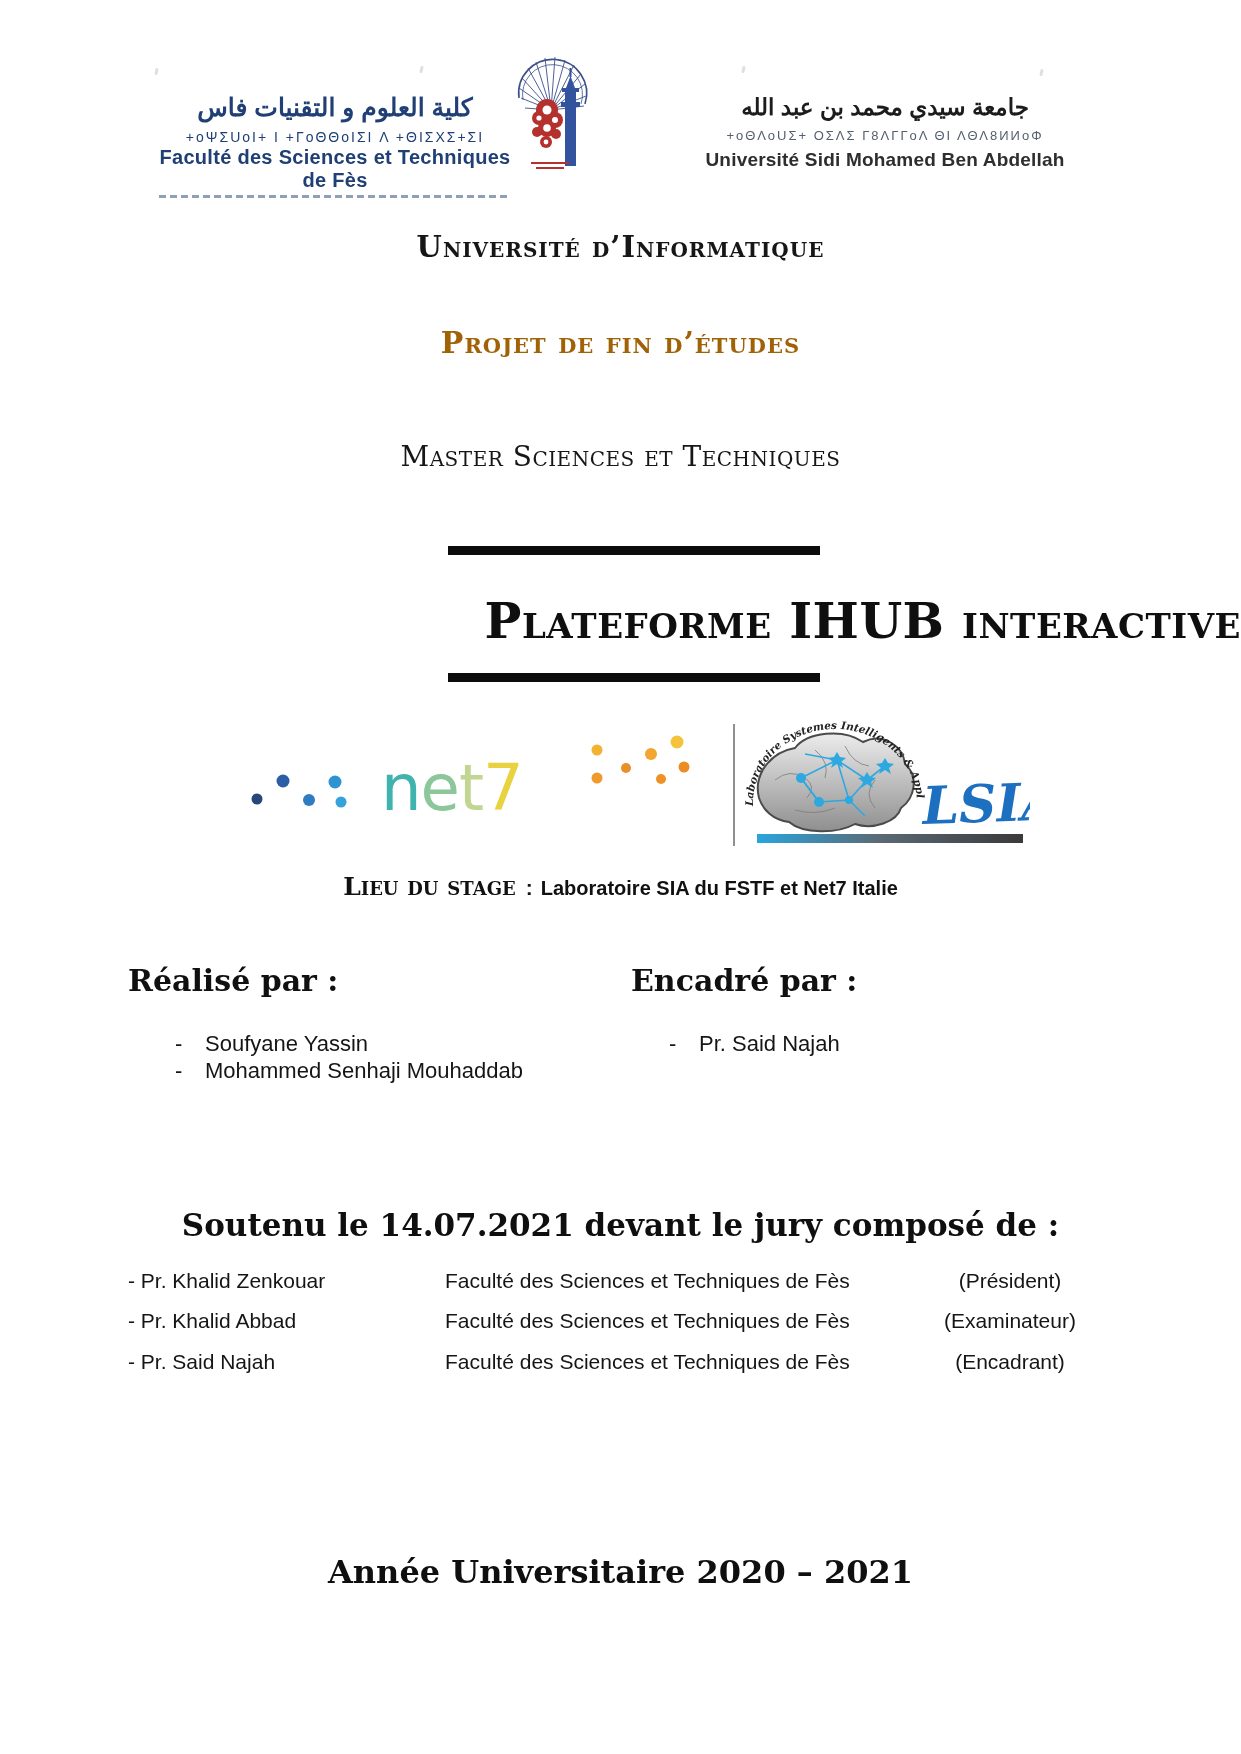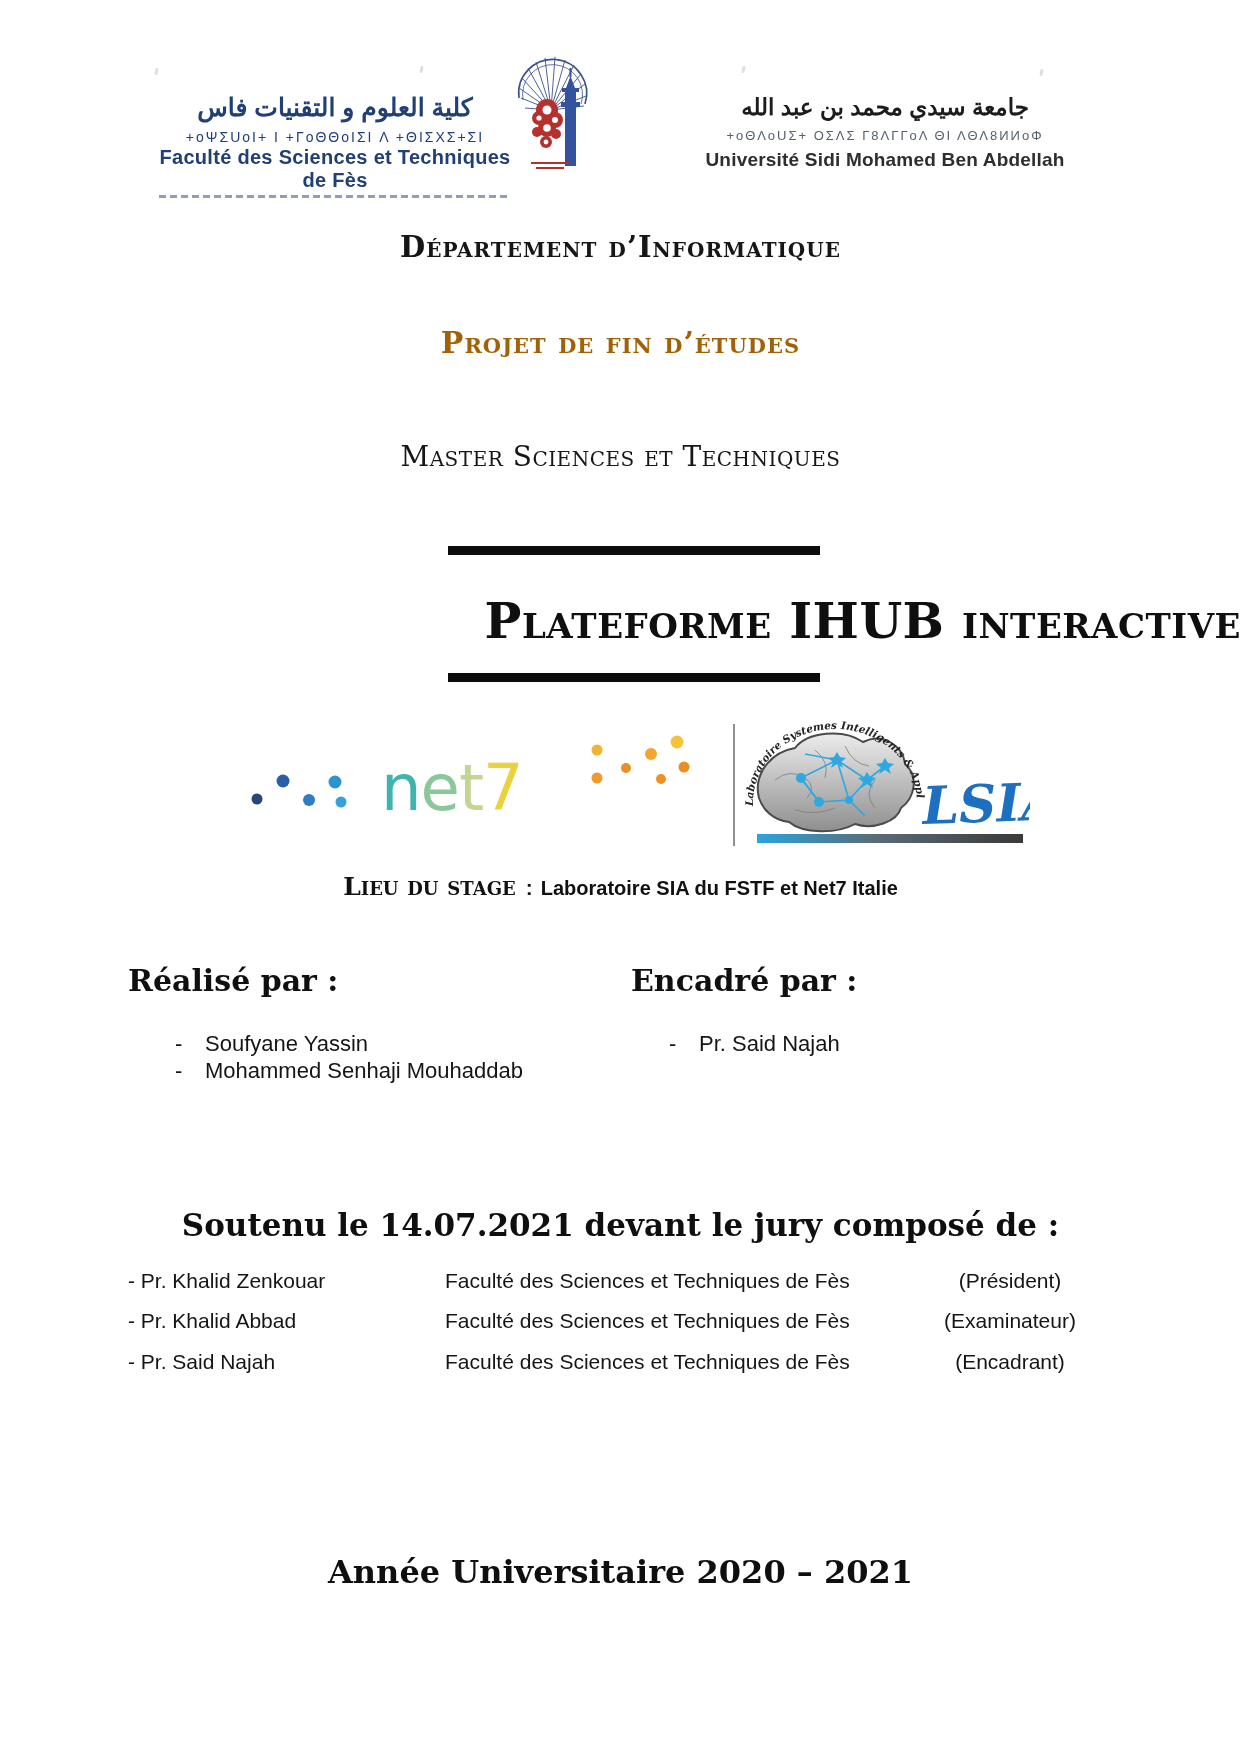--- a/index.html
+++ b/index.html
@@ -125,21 +125,21 @@
       <rect x="27" y="113" width="28" height="2" fill="#b5312e"></rect>
     </svg>
   </div>
 
   <div class="abs hdr-right">
     <div class="ar-r">جامعة سيدي محمد بن عبد الله</div>
     <div class="tif-r">+oΘΛoUΣ+  ΟΣΛΣ  Γ8ΛΓΓoΛ  ΘΙ  ΛΘΛ8ИИoΦ</div>
     <div class="fr-r">Université Sidi Mohamed Ben Abdellah</div>
   </div>
 
-  <div class="abs ctr serif sc dept">Département d’Informatique</div>
+  <div class="abs ctr serif sc dept">Université d’Informatique</div>
   <div class="abs ctr serif sc project">Projet de fin d’études</div>
   <div class="abs ctr serif sc master" style="top:440px;">Master Sciences et Techniques</div>
 
   <div class="abs rule" style="top:546px;"></div>
   <div class="abs ctr serif sc thesis">Plateforme IHUB interactive</div>
   <div class="abs rule" style="top:673px;"></div>
 
   <div class="abs" style="left:240px;top:728px;width:462px;height:96px;">
     <svg width="462" height="96" viewBox="0 0 462 96">
 

